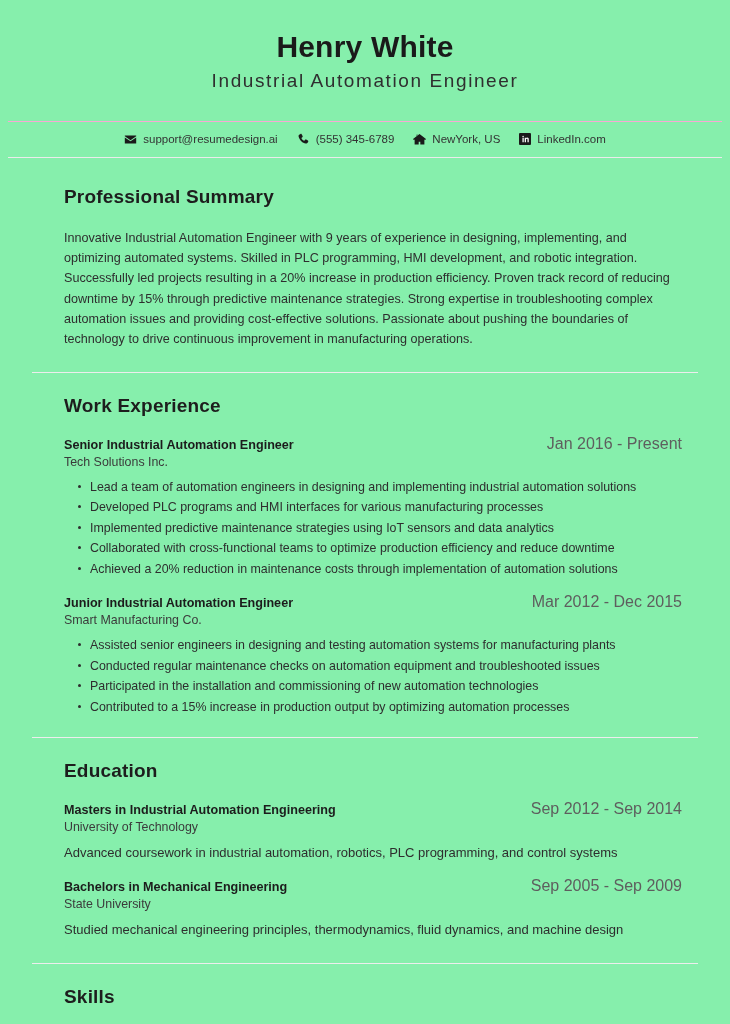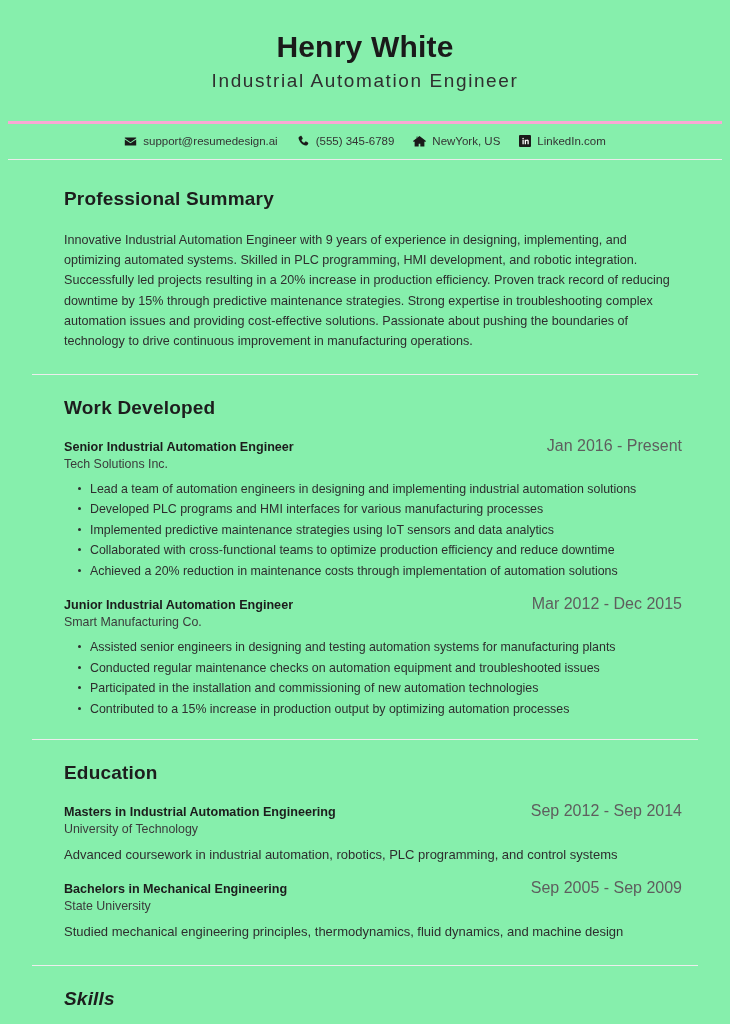--- a/index.html
+++ b/index.html
@@ -35,21 +35,21 @@
   .job-title {
     margin-top: 5px;
     font-size: 19px;
     color: #2f2f2f;
     letter-spacing: 1.6px;
     font-weight: normal;
   }
 
   
   .contact-bar {
-    border-top: 3px solid #f9a8d4;
+    border-top: 1px solid #f9a8d4;
     border-bottom: 1px solid #ebebeb;
     padding: 11px 0;
     display: flex;
     justify-content: center;
     gap: 19px;
     margin: 9px 8px 0 8px;
   }
   .contact-item {
     display: flex;
     align-items: center;
@@ -140,21 +140,21 @@
     font-size: 13px;
     line-height: 1.6;
     color: #2e2e2e;
   }
 
   .edu-section { padding-top: 22px; padding-bottom: 22px; }
   .edu-entry { margin-bottom: 13px; }
   .edu-entry:last-child { margin-bottom: 0; }
 
   
-  .skills-section { padding-top: 22px; font-style: italic; }
+  .skills-section { padding-top: 22px; }
 </style>
 </head>
 <body>
 
 <div class="page">
 
   <div class="header">
     <div class="name">Henry White</div>
     <div class="job-title">Industrial Automation Engineer</div>
   </div>
@@ -201,21 +201,21 @@
   </div>
 
   <div class="section summary-section">
     <div class="section-title">Professional Summary</div>
     <div class="summary-text">Innovative Industrial Automation Engineer with 9 years of experience in designing, implementing, and optimizing automated systems. Skilled in PLC programming, HMI development, and robotic integration. Successfully led projects resulting in a 20% increase in production efficiency. Proven track record of reducing downtime by 15% through predictive maintenance strategies. Strong expertise in troubleshooting complex automation issues and providing cost-effective solutions. Passionate about pushing the boundaries of technology to drive continuous improvement in manufacturing operations.</div>
   </div>
 
   <div class="section-divider"></div>
 
   <div class="section exp-section">
-    <div class="section-title">Work Developed</div>
+    <div class="section-title">Work Experience</div>
     <div class="entries">
 
       <div class="entry">
         <div class="entry-head">
           <div class="entry-title">Senior Industrial Automation Engineer</div>
           <div class="entry-date">Jan 2016 - Present</div>
         </div>
         <div class="entry-org">Tech Solutions Inc.</div>
         <ul class="entry-bullets">
           <li>Lead a team of automation engineers in designing and implementing industrial automation solutions</li>

